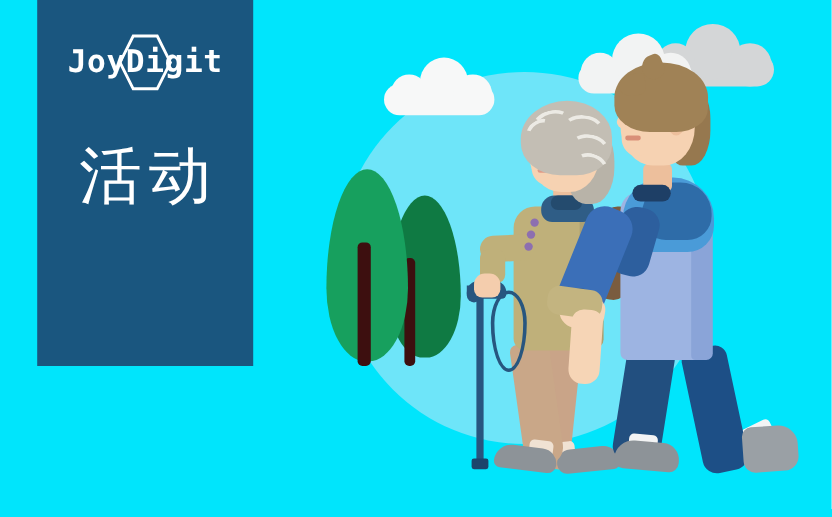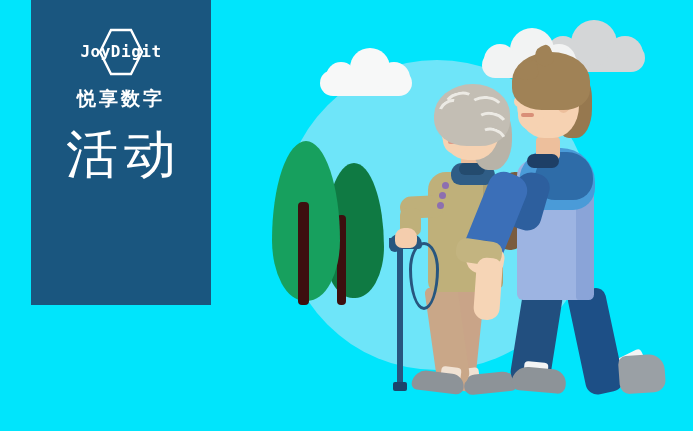--- a/index.html
+++ b/index.html
@@ -403,35 +403,35 @@
     top: 2px;
     transform: translateX(-50%);
     width: 46px; height: 48px;
   }
   #brand-wordmark {
     position: relative;
     z-index: 2;
     color: #ffffff;
     font-family: "DejaVu Sans Mono", monospace;
     font-weight: bold;
-    font-size: 16px;
+    font-size: 26px;
     letter-spacing: 0.5px;
     line-height: 1;
     white-space: nowrap;
   }
   #brand-sub {
     margin-top: 8px;
     color: #ffffff;
     font-family: "DejaVu Sans", sans-serif;
     font-weight: bold;
     font-size: 19px;
     letter-spacing: 3px;
   }
   #panel-title {
-    margin-top: 13px;
+    margin-top: 40px;
     text-align: center;
     color: #ffffff;
     line-height: 1.12;
   }
   #title-line-1 {
     display: block;
     font-family: "DejaVu Sans", sans-serif;
     font-weight: normal;
     font-size: 52px;
     letter-spacing: 6px;
@@ -560,21 +560,20 @@
 
   <div id="panel">
 
     <div id="brand-logo">
       <svg id="hex-outline" viewBox="0 0 46 48">
         <polygon points="13,2 33,2 44,24 33,46 13,46 2,24" fill="none" stroke="#ffffff" stroke-width="2.4"></polygon>
       </svg>
       <div id="brand-wordmark">JoyDigit</div>
     </div>
 
-    <div id="brand-sub">悦享数字</div>
 
     <div id="panel-title">
       <span id="title-line-1">活动</span>
     </div>
 
   </div>
 
 </div>
 
 </body></html>

